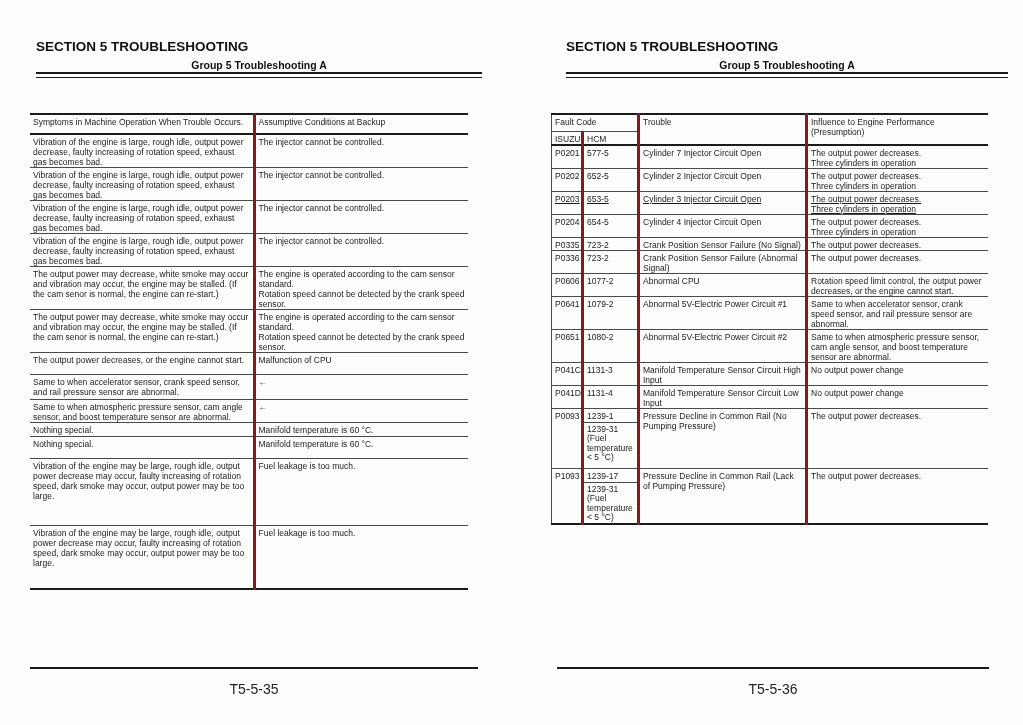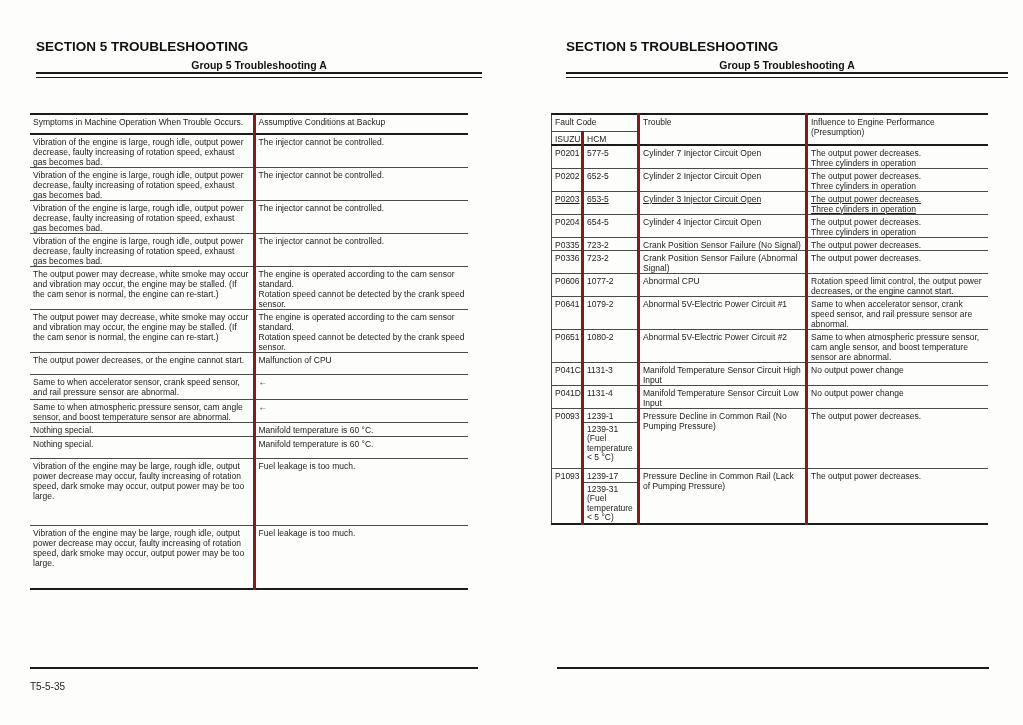--- a/index.html
+++ b/index.html
@@ -17,21 +17,21 @@
   }
   .group-title{
     font-weight:bold;font-size:10.5px;text-align:center;color:#111;
   }
   .double-rule{
     height:3px;
     border-top:2px solid #1b1b1b;
     border-bottom:1px solid #1b1b1b;
   }
   .footer-rule{border-top:2px solid #1b1b1b;height:0;}
-  .footer-text{font-size:10px;color:#222;}
+  .footer-text{font-size:14px;text-align:center;color:#222;}
 
   table.tbl{
     border-collapse:collapse;table-layout:fixed;
     font-size:8.5px;line-height:10px;color:#1c1c1c;margin-top:9px;
   }
   .tbl th,.tbl td{
     vertical-align:top;text-align:left;font-weight:normal;
     padding:2px 3px 0 3px;white-space:pre-line;
     overflow:hidden;
   }
@@ -229,13 +229,14 @@
         <tr style="height: 45px;">
           <td>P1093</td>
           <td class="bl split-cell"><div class="hcm-top">1239-17</div><div class="hcm-bot">1239-31 (Fuel temperature &lt; 5 °C)</div></td>
           <td class="bl">Pressure Decline in Common Rail (Lack of Pumping Pressure)</td>
           <td class="bl">The output power decreases.</td>
         </tr>
       </tbody>
   </table>
 
   <div class="abs footer-rule" style="left:46px;top:667px;width:432px;"></div>
+  <div class="abs footer-text" style="left:46px;top:681px;width:432px;">T5-5-36</div>
 </div>
 
 </body></html>

